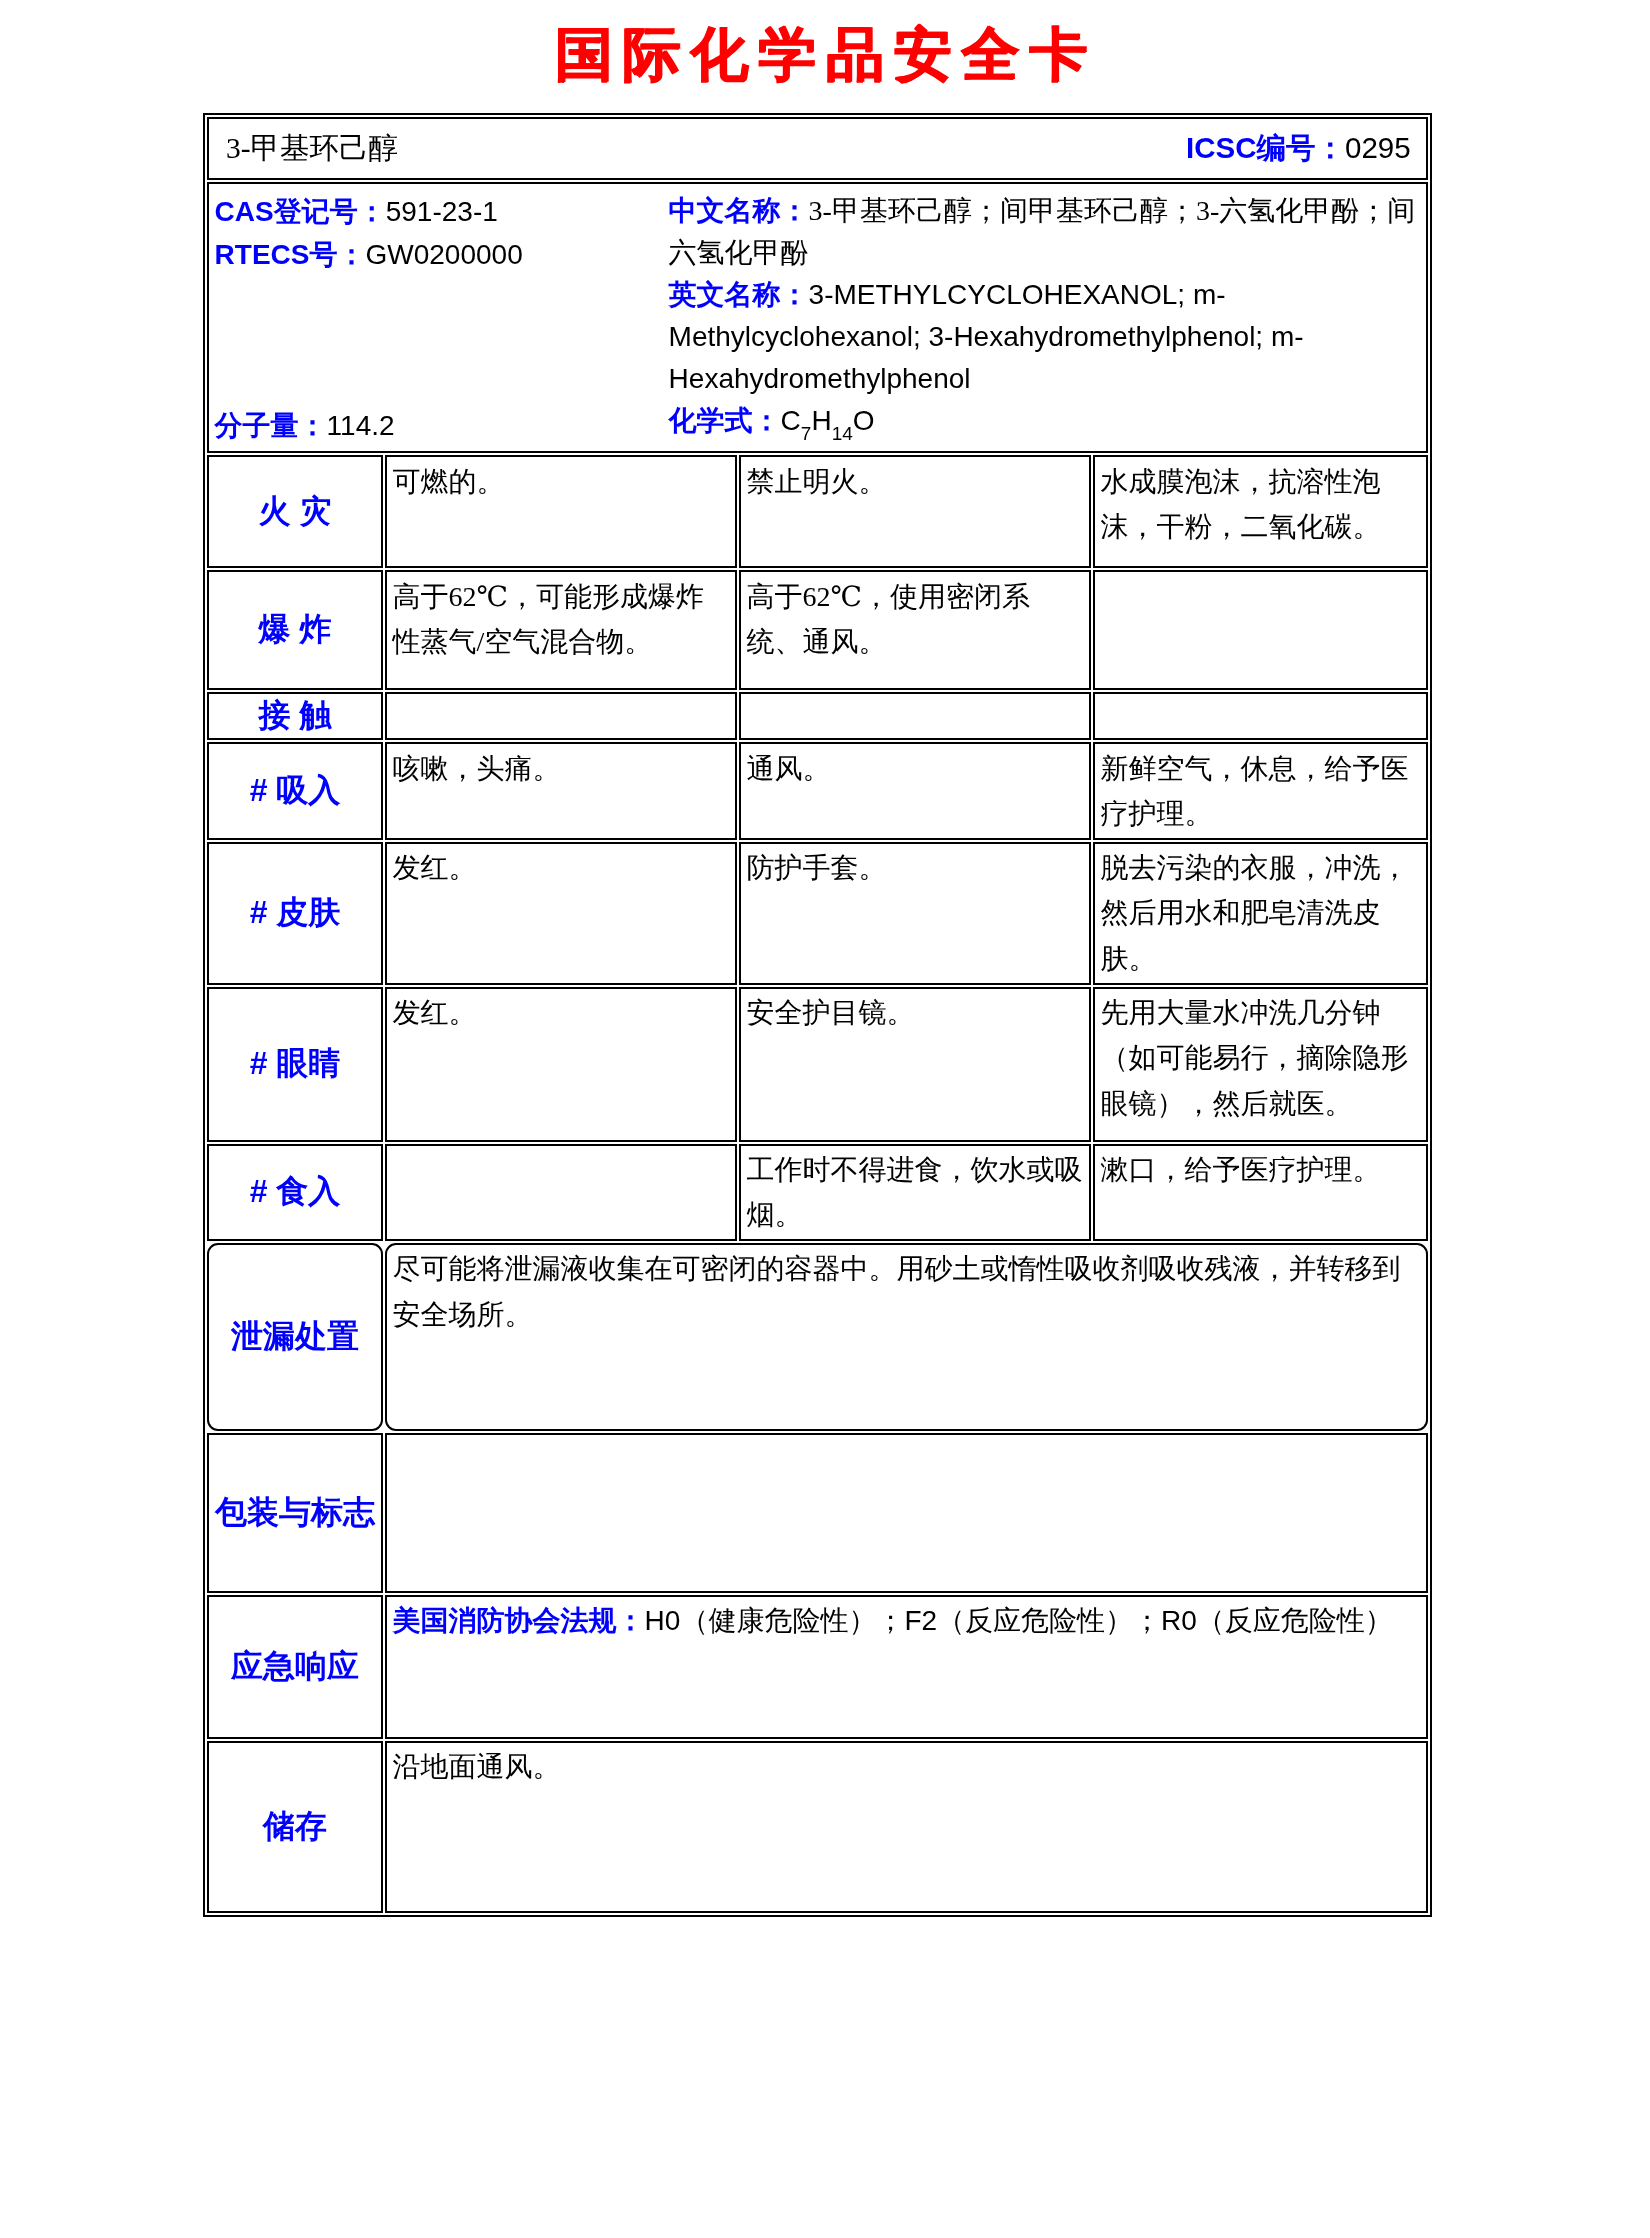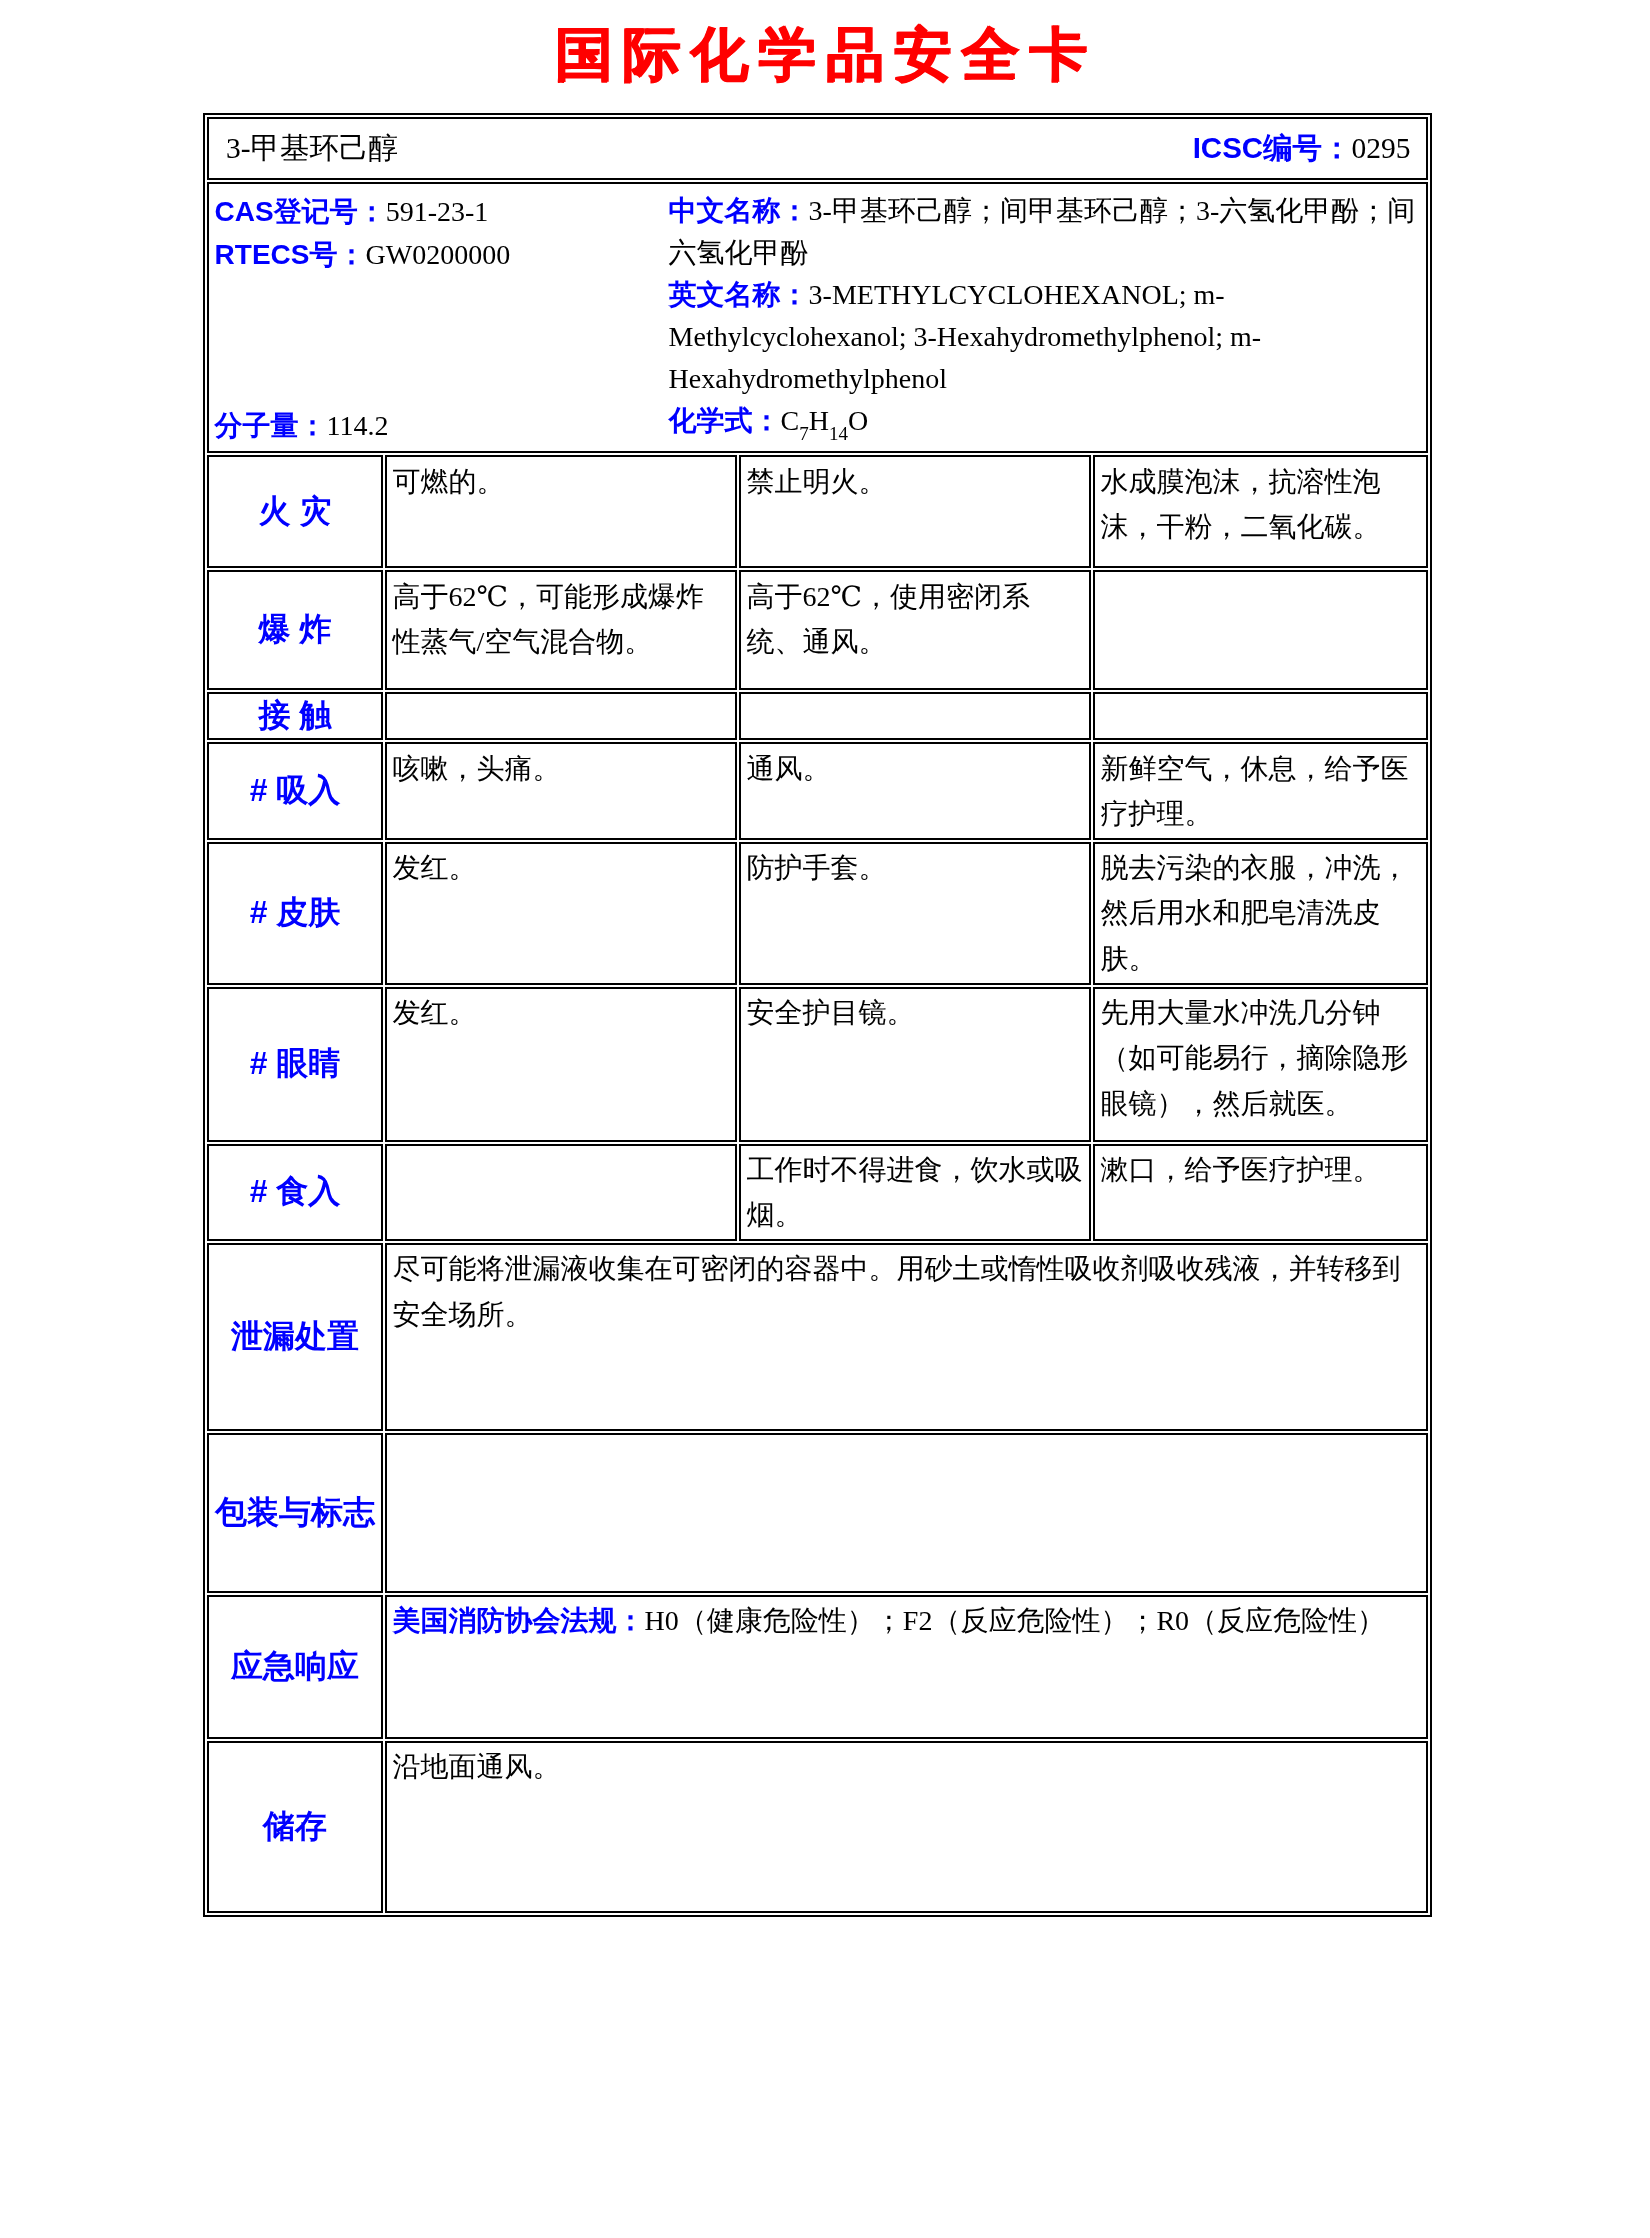--- a/index.html
+++ b/index.html
@@ -37,35 +37,35 @@
     padding: 1.4px 5.6px;
     overflow: hidden;
     text-align: left;
     font-weight: normal;
   }
   .blue {
     color: #0000ff;
     font-family: "Liberation Sans", "DejaVu Sans", sans-serif;
     font-weight: bold;
   }
-  .mono { font-family: Liberation Serif, serif; }
+  .mono { font-family: Liberation Sans, sans-serif; }
   .content { line-height: 1.62; }
 
   
   tr.r-title  > td { height: 63px;  vertical-align: middle; }
   tr.r-info   > td { height: 271px; }
   tr.r-head   > th { height: 98px; vertical-align: middle; text-align: center; font-size: 29.5px; }
   tr.r-fire   > td { height: 113px; }
   tr.r-expl   > td { height: 120px; }
   tr.r-cont   > td { height: 42px;  }
   tr.r-inh    > td { height: 79px; }
   tr.r-skin   > td { height: 120px; }
   tr.r-eye    > td { height: 155px; }
   tr.r-ing    > td { height: 76px; }
-  tr.r-spill  > td { height: 188px; }
+  tr.r-spill  > td { height: 188px; border-radius: 11px; }
   tr.r-pack   > td { height: 160px; }
   tr.r-emer   > td { height: 144px; }
   tr.r-stor   > td { height: 172px; }
 
   tr.r-head > th:first-child { padding: 0 18.3px; line-height: 1.5; }
 
   td.rowlabel {
     vertical-align: middle;
     text-align: center;
     color: #0000ff;

